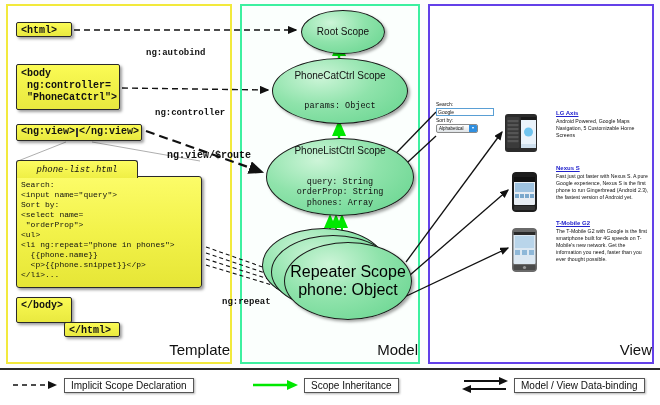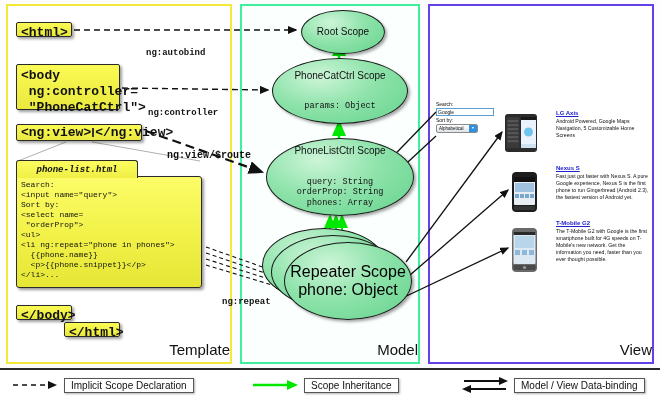--- a/index.html
+++ b/index.html
@@ -40,30 +40,30 @@
 
   
   .ybox {
     position: absolute;
     background: linear-gradient(180deg,#fbfb55 0%, #f2f24a 45%, #e9e93f 100%);
     border: 1.5px solid #2a2a2a;
     border-radius: 2px;
     box-shadow: 2px 2px 3px rgba(0,0,0,.38);
     font-family: "Liberation Mono", monospace;
     font-weight: bold;
-    font-size: 13px;
+    font-size: 10px;
     color: #111;
     padding: 2px 4px;
     box-sizing: border-box;
     white-space: pre;
     line-height: 1.22;
   }
   #box-html   { left: 16px;  top: 22px;  width: 56px;  height: 15px; }
   #box-body   { left: 16px;  top: 64px;  width: 104px; height: 46px; padding-top:3px; }
-  #box-close-body { left: 16px; top: 297px; width: 56px; height: 15px; margin-top: 8px; }
+  #box-close-body { left: 16px; top: 297px; width: 56px; height: 26px; }
   #box-close-html { left: 16px; top: 322px; width: 56px; height: 15px; margin-left: 48px; }
 
   #box-ngview {
     left: 16px; top: 124px; width: 126px; height: 17px;
     display: flex; align-items: center; gap: 0px;
     white-space: nowrap; padding: 0 4px;
   }
   .ngview-slot {
     display: inline-block;
     width: 9px; height: 7px;
@@ -78,21 +78,21 @@
     width: 186px; height: 132px;
   }
   #file-tab {
     position: absolute; left: 0; top: 0;
     width: 120px; height: 17px;
     background: linear-gradient(180deg,#fcfc60,#efef45);
     border: 1.5px solid #2a2a2a;
     border-bottom: none;
     border-radius: 3px 3px 0 0;
     font-family: "Liberation Mono", monospace;
-    font-style: italic; font-weight: bold;
+    font-style: italic; font-weight: normal;
     font-size: 9px; color: #111;
     display: flex; align-items: center; justify-content: center;
     z-index: 3;
   }
   #file-body {
     position: absolute; left: 0; top: 16px;
     width: 186px; height: 112px;
     background: linear-gradient(180deg,#fcfc68 0%, #f2f24a 50%, #e6e636 100%);
     border: 1.5px solid #2a2a2a;
     border-radius: 0 3px 3px 3px;
@@ -219,21 +219,21 @@
     position: absolute;
     font-family: "Liberation Mono", monospace;
     font-weight: bold;
     font-size: 9px;
     color: #111;
     background: transparent;
     white-space: nowrap;
     margin-top: 28px;
   }
   #lbl-autobind   { left: 146px; top: 20px; }
-  #lbl-controller { left: 148px; top: 80px; }
+  #lbl-controller { left: 155px; top: 80px; }
   #lbl-route      { left: 167px; top: 122px; font-size: 10px; }
   #lbl-repeat     { left: 210px; top: 269px; padding-left: 12px; }
 
   
   #legend {
     position: absolute; left: 0; top: 368px;
     width: 660px; height: 37px;
     border-top: 2px solid #2a2a2a;
     background: #fff;
   }

